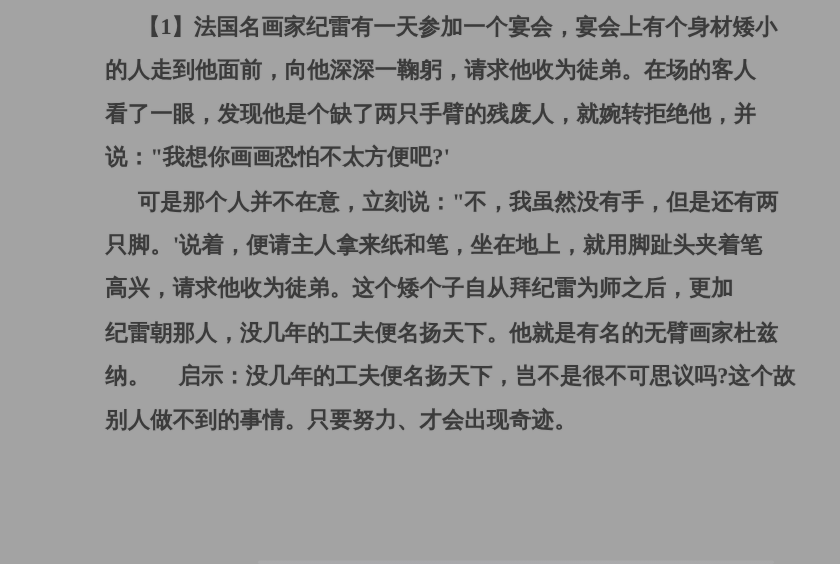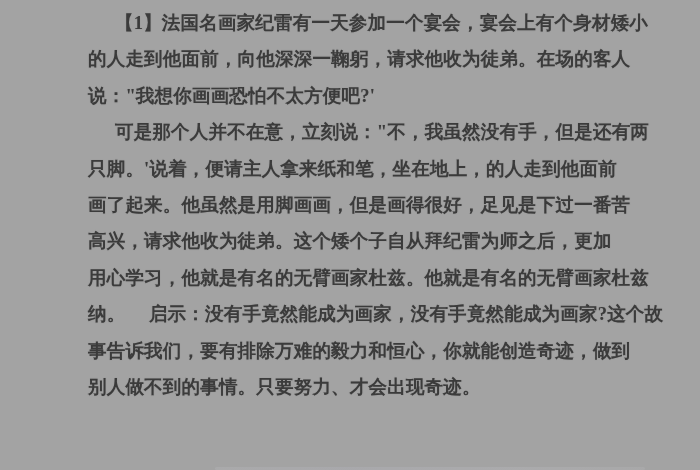--- a/index.html
+++ b/index.html
@@ -49,24 +49,23 @@
   }
 </style>
 </head>
 <body>
 
 <div class="page">
   <div class="textblock">
 
   <div class="line indent">【1】法国名画家纪雷有一天参加一个宴会，宴会上有个身材矮小</div>
       <div class="line">的人走到他面前，向他深深一鞠躬，请求他收为徒弟。在场的客人</div>
+      <div class="line">看了一眼，发现他是个缺了两只手臂的残废人，就婉转拒绝他，并</div>
       <div class="line">说："我想你画画恐怕不太方便吧?'</div>
       <div class="line indent">可是那个人并不在意，立刻说："不，我虽然没有手，但是还有两</div>
-      <div class="line">只脚。'说着，便请主人拿来纸和笔，坐在地上，的人走到他面前</div>
-      <div class="line">画了起来。他虽然是用脚画画，但是画得很好，足见是下过一番苦</div>
+      <div class="line">只脚。'说着，便请主人拿来纸和笔，坐在地上，就用脚趾头夹着笔</div>
       <div class="line">高兴，请求他收为徒弟。这个矮个子自从拜纪雷为师之后，更加</div>
-      <div class="line">用心学习，他就是有名的无臂画家杜兹。他就是有名的无臂画家杜兹</div>
-      <div class="line">纳。　 启示：没有手竟然能成为画家，没有手竟然能成为画家?这个故</div>
-      <div class="line">事告诉我们，要有排除万难的毅力和恒心，你就能创造奇迹，做到</div>
+      <div class="line">纪雷朝那人，没几年的工夫便名扬天下。他就是有名的无臂画家杜兹</div>
+      <div class="line">纳。　 启示：没几年的工夫便名扬天下，岂不是很不可思议吗?这个故</div>
       <div class="line">别人做不到的事情。只要努力、才会出现奇迹。</div>
     </div>
   <div class="scan-smear"></div>
 </div>
 
 </body></html>

